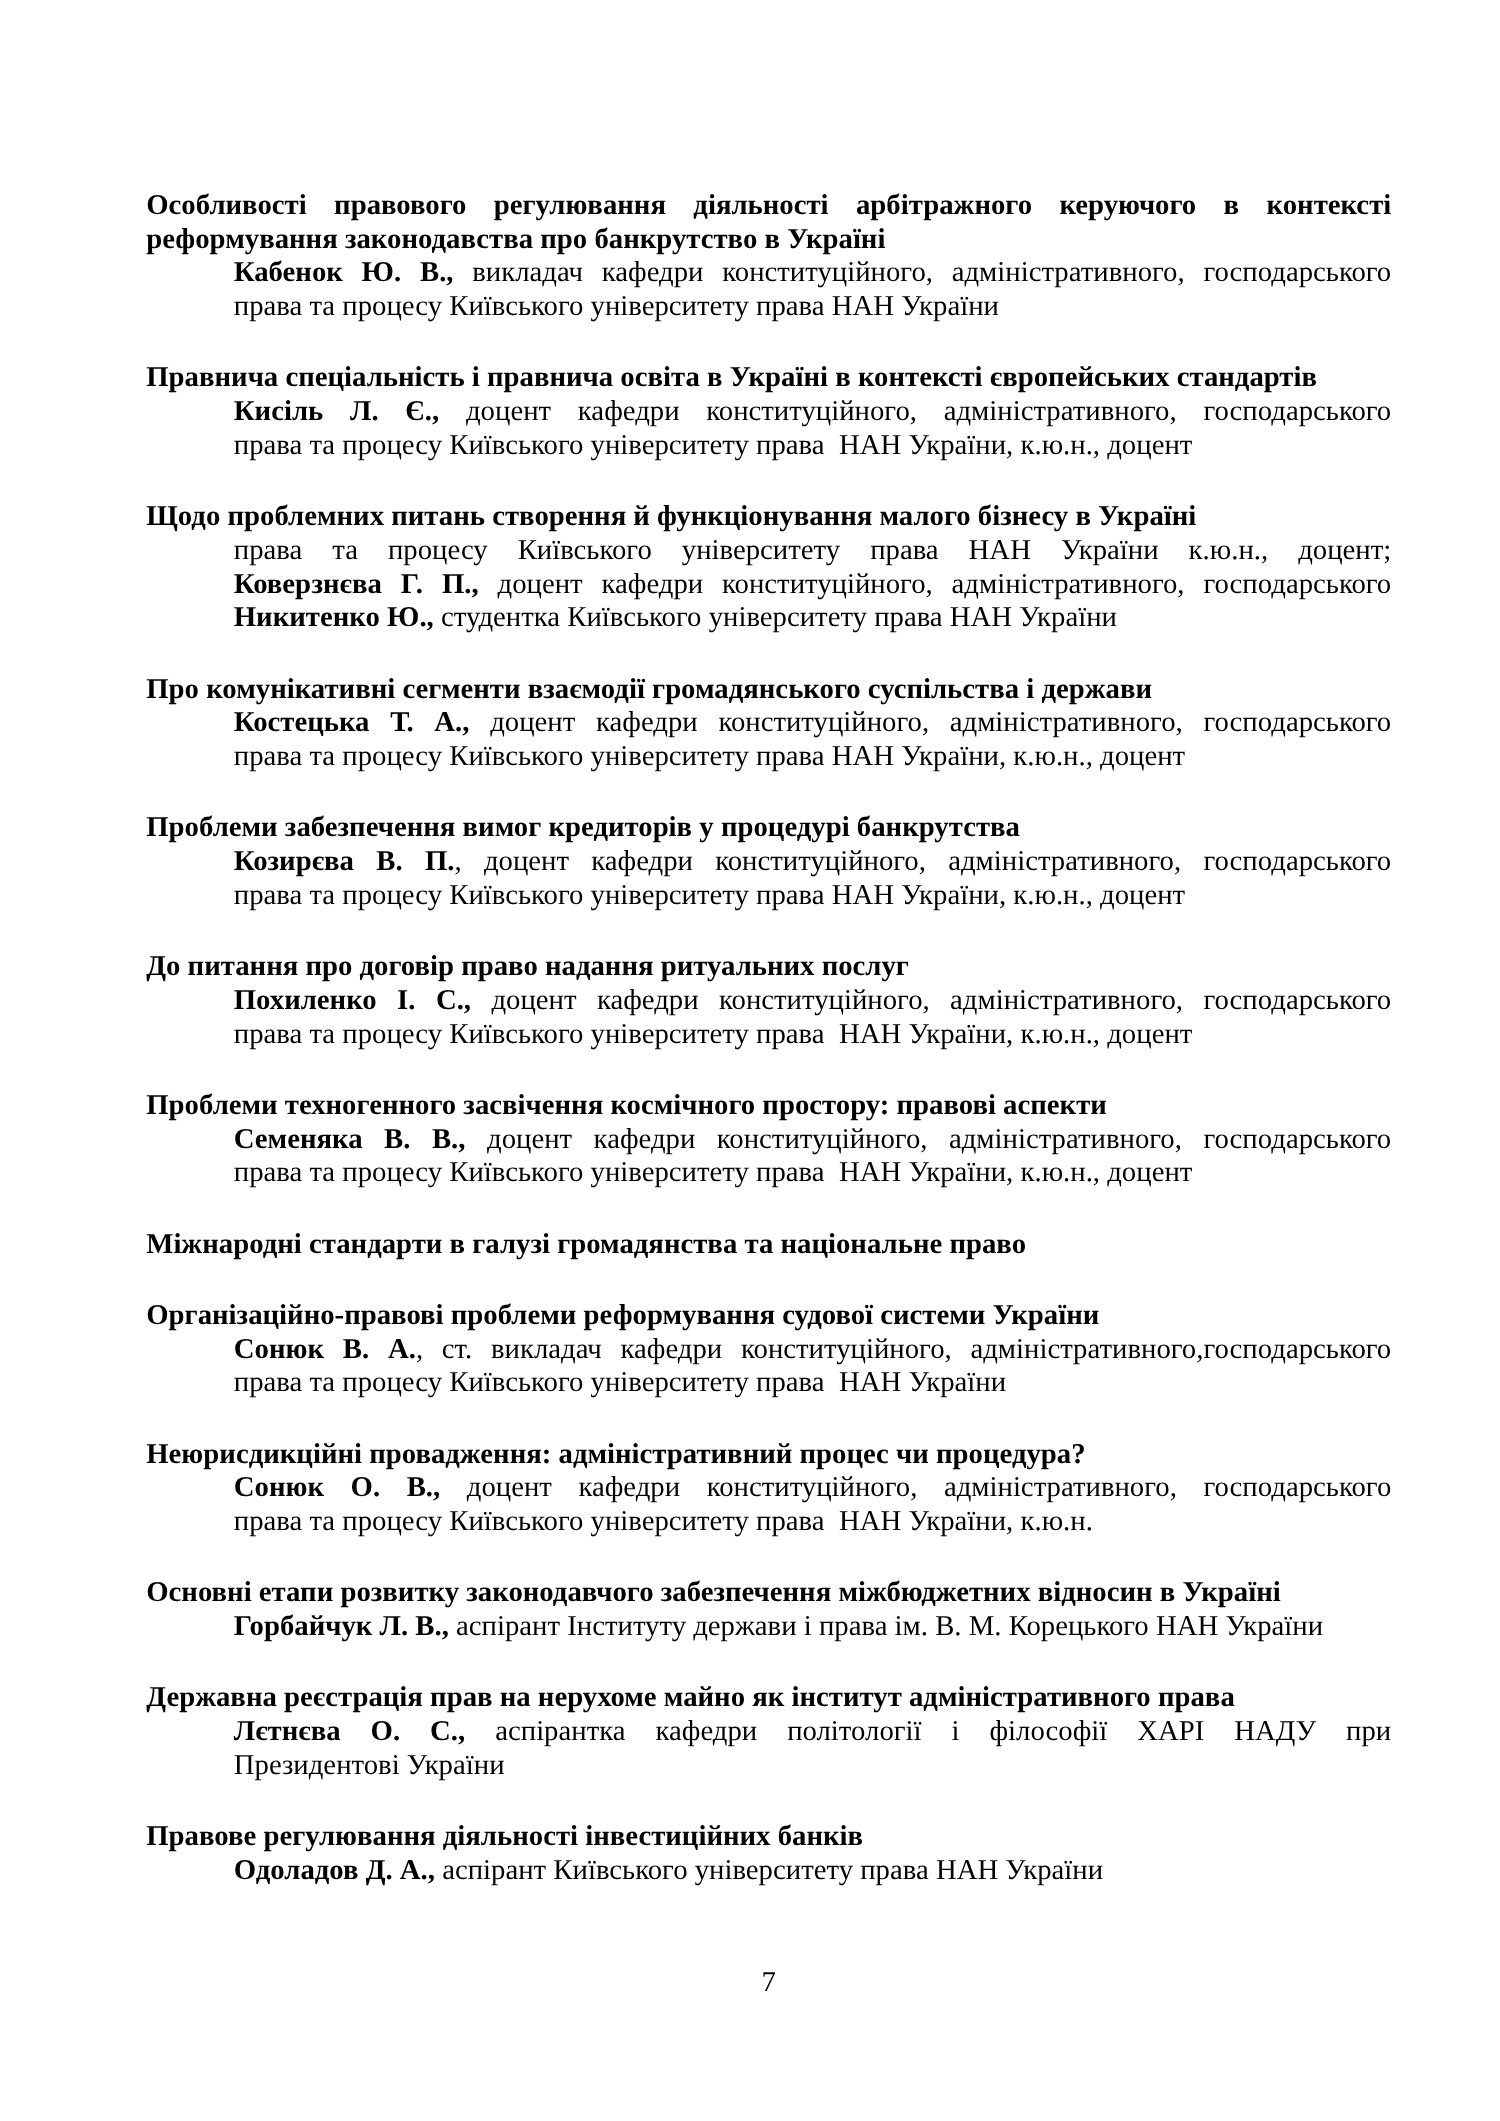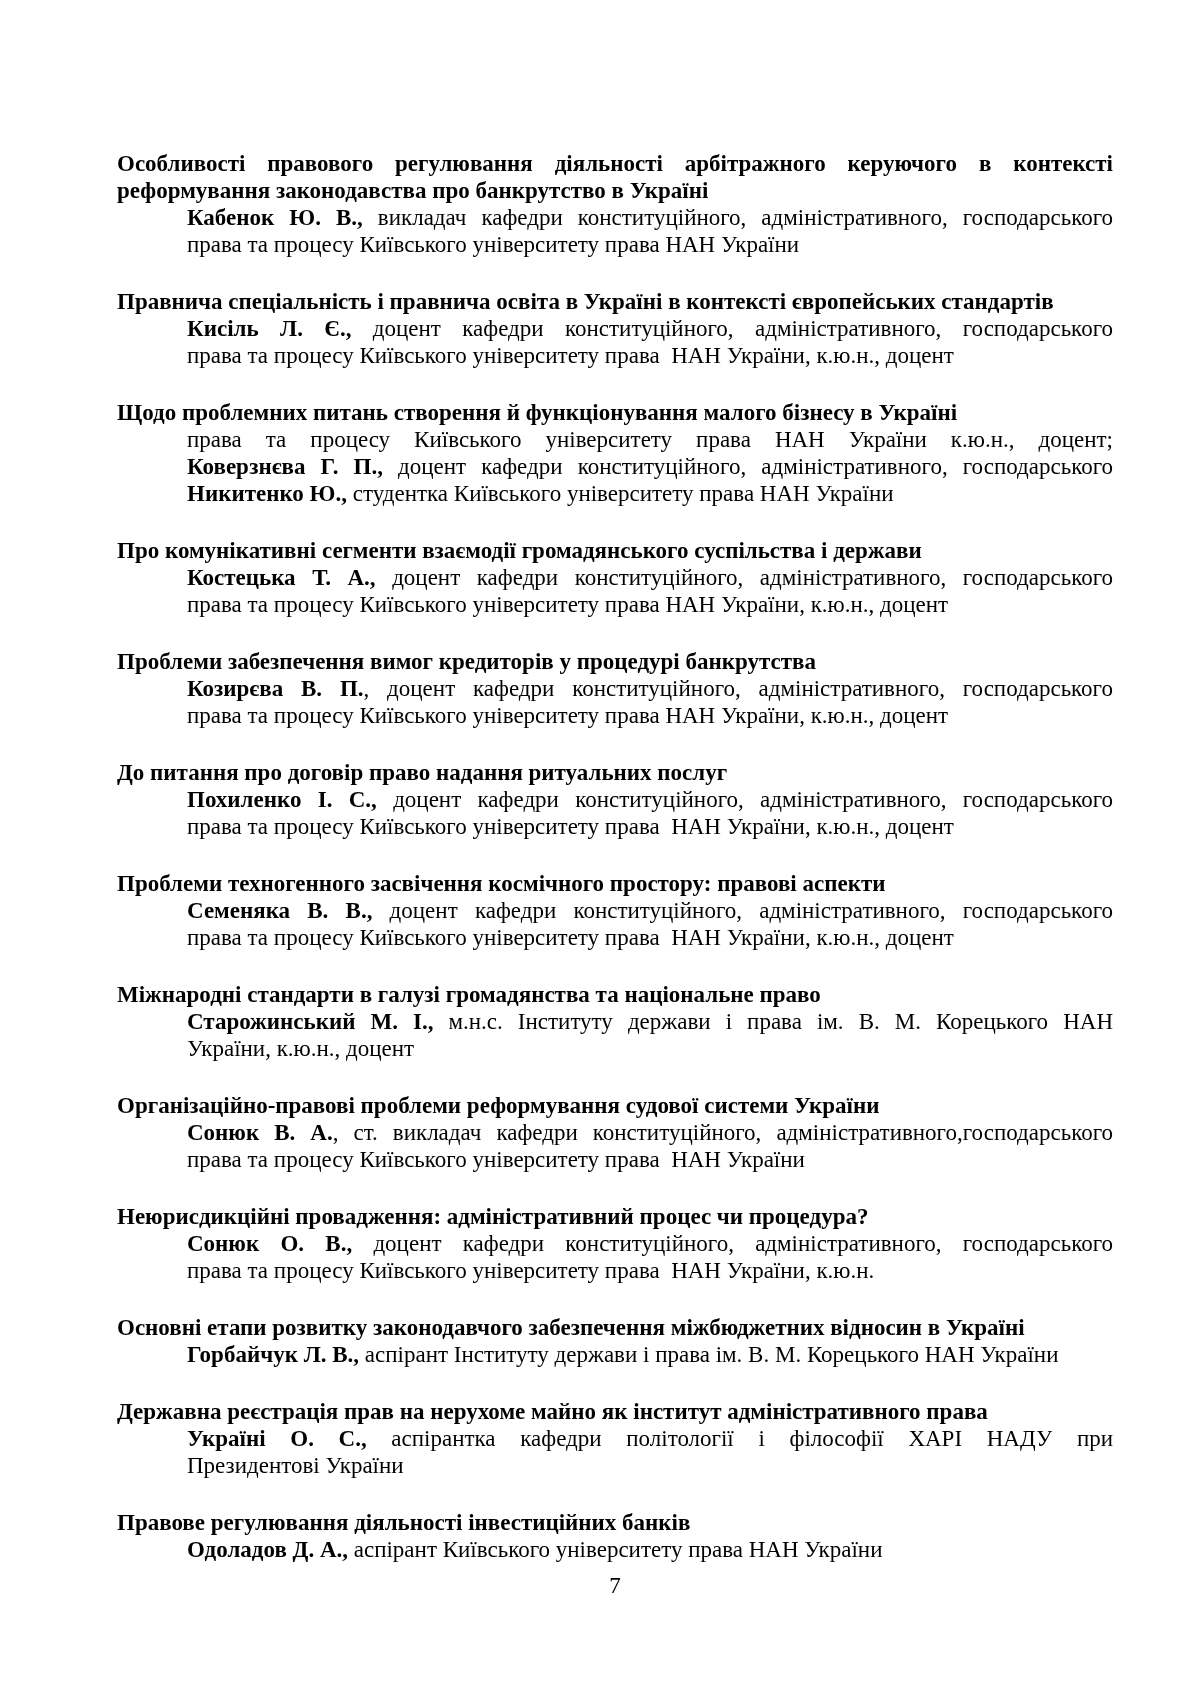--- a/index.html
+++ b/index.html
@@ -94,24 +94,20 @@
         </div>
         <div class="author">
           <div class="line jfull"><span class="bold">Семеняка В. В.,</span><span> доцент кафедри конституційного, адміністративного, господарського</span></div>
           <div class="line nw"><span>права та процесу Київського університету права  НАН України, к.ю.н., доцент</span></div>
         </div>
       </div>
       <div class="entry">
         <div class="title">
           <div class="line nw">Міжнародні стандарти в галузі громадянства та національне право</div>
         </div>
-        <div class="author">
-          <div class="line jfull"><span class="bold">Старожинський М. І.,</span><span> м.н.с. Інституту держави і права ім. В. М. Корецького НАН</span></div>
-          <div class="line nw"><span>України, к.ю.н., доцент</span></div>
-        </div>
       </div>
       <div class="entry">
         <div class="title">
           <div class="line nw">Організаційно-правові проблеми реформування судової системи України</div>
         </div>
         <div class="author">
           <div class="line jfull"><span class="bold">Сонюк В. А.</span><span>, ст. викладач кафедри конституційного, адміністративного,господарського</span></div>
           <div class="line nw"><span>права та процесу Київського університету права  НАН України</span></div>
         </div>
       </div>
@@ -130,21 +126,21 @@
         </div>
         <div class="author">
           <div class="line nw"><span class="bold">Горбайчук Л. В.,</span><span> аспірант Інституту держави і права ім. В. М. Корецького НАН України</span></div>
         </div>
       </div>
       <div class="entry">
         <div class="title">
           <div class="line nw">Державна реєстрація прав на нерухоме майно як інститут адміністративного права</div>
         </div>
         <div class="author">
-          <div class="line jfull"><span class="bold">Україні О. С.,</span><span> аспірантка кафедри політології і філософії ХАРІ НАДУ при</span></div>
+          <div class="line jfull"><span class="bold">Лєтнєва О. С.,</span><span> аспірантка кафедри політології і філософії ХАРІ НАДУ при</span></div>
           <div class="line nw"><span>Президентові України</span></div>
         </div>
       </div>
       <div class="entry">
         <div class="title">
           <div class="line nw">Правове регулювання діяльності інвестиційних банків</div>
         </div>
         <div class="author">
           <div class="line nw"><span class="bold">Одоладов Д. А.,</span><span> аспірант Київського університету права НАН України</span></div>
         </div>

